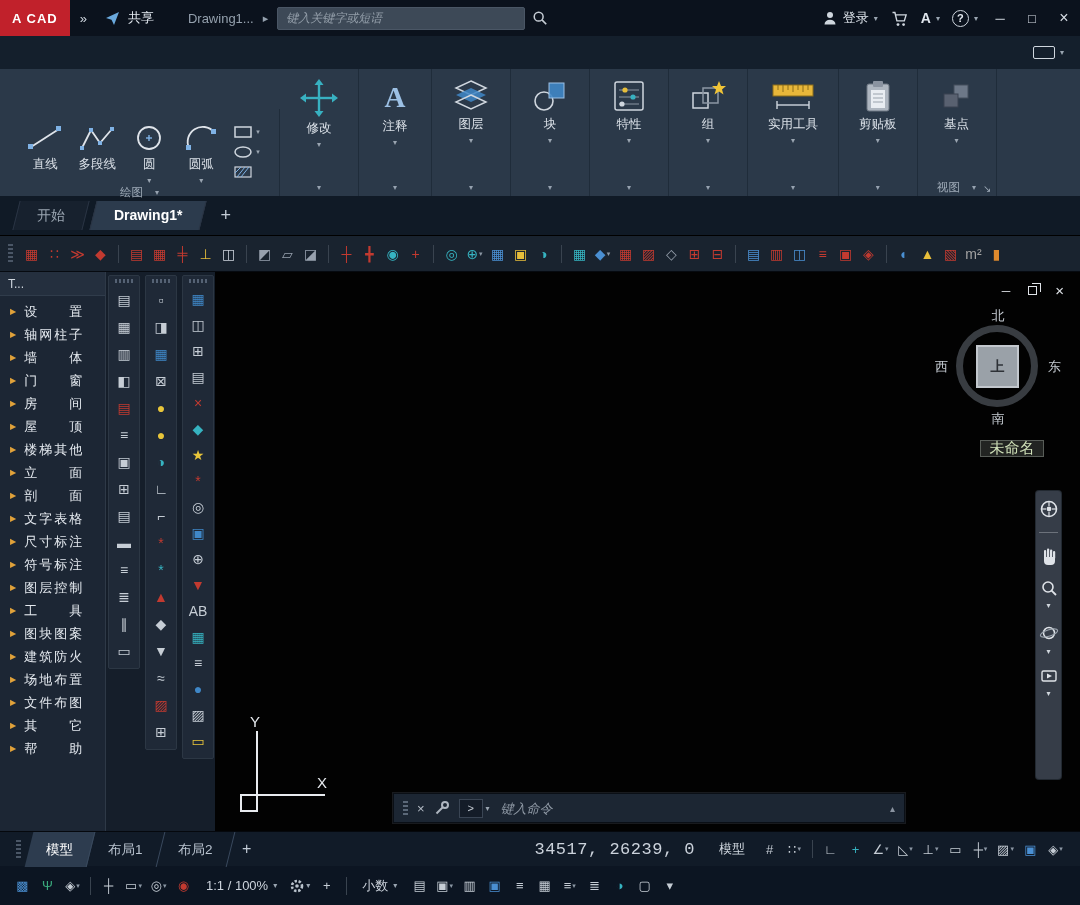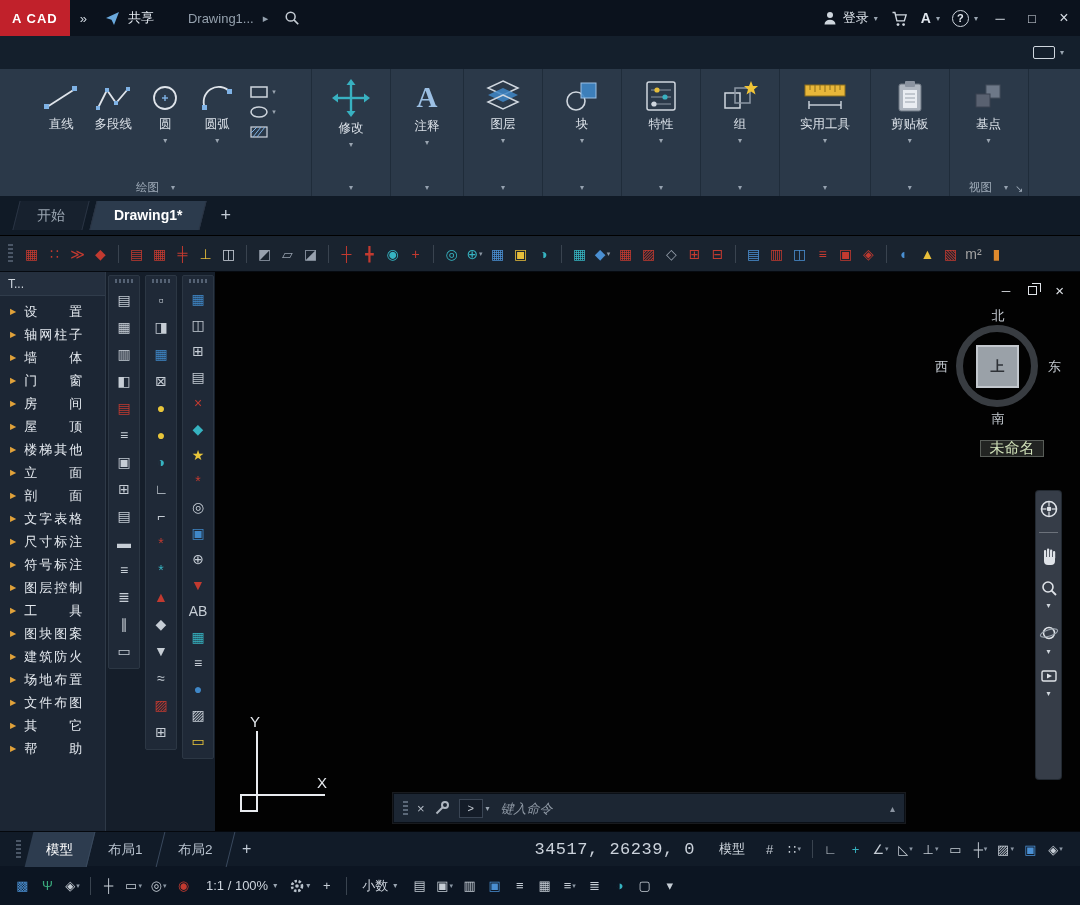--- a/index.html
+++ b/index.html
@@ -36,21 +36,21 @@
   .rtab-collapse{margin-left:auto;margin-right:16px;display:flex;align-items:center;gap:5px;height:33px;}
   .rc-box{width:22px;height:13px;border:1.5px solid #cfd6de;border-radius:2px;}
 
   
   .ribbon{height:127px;background:#2b3949;display:flex;flex:0 0 auto;}
   .panel{display:flex;flex-direction:column;border-right:1px solid #1f2c3a;position:relative;}
   .panel-tools{flex:1;display:flex;align-items:flex-start;justify-content:center;padding:10px 8px 0;}
   .panel-footer{height:17px;display:flex;align-items:center;justify-content:center;gap:12px;
                 font-size:11.5px;color:#9fabb8;}
   .fcaret{font-size:8px;color:#96a2b0;}
-  .draw-panel{width:312px;}
+  .draw-panel{width:280px;margin-top:40px;}
   .tool.big{width:52px;display:flex;flex-direction:column;align-items:center;gap:3px;padding-top:4px;}
   .tool-label{font-size:12.5px;color:#dbe1e8;white-space:nowrap;}
   .mini-col{display:flex;flex-direction:column;gap:6px;margin-left:6px;padding-top:6px;}
   .mini{display:flex;align-items:center;gap:3px;}
   .mcaret{font-size:7px;color:#9aa5b1;}
   .bigbtn{display:flex;flex-direction:column;align-items:center;gap:3px;padding:0 12px;min-width:56px;}
   .bcaret{font-size:8px;color:#9aa5b1;}
   .a-glyph{font-family:"Liberation Serif","DejaVu Serif",serif;font-size:29px;line-height:36px;
            color:#9cc0e4;font-weight:bold;}
   .launcher{position:absolute;right:4px;bottom:2px;font-size:10px;color:#9fabb8;}
@@ -170,20 +170,21 @@
     <div class="logo">A CAD</div>
     <span class="tb-chev">»</span>
     <div class="tb-share">
       <svg width="15" height="15" viewBox="0 0 15 15">
           <polygon points="1,7 14,1 9,14 6.5,8.8" fill="#6aa9dd"></polygon>
         </svg>
       <span>共享</span>
     </div>
     <span class="tb-doc">Drawing1...</span>
     <span class="tb-expand">▸</span>
+    <input class="tb-search" type="text" placeholder="键入关键字或短语" style="">
     <span class="tb-iconbtn">
       <svg width="16" height="16" viewBox="0 0 18 18">
           <circle cx="7.5" cy="7.5" r="5" fill="none" stroke="#c6cdd5" stroke-width="1.7"></circle>
           <line x1="11.2" y1="11.2" x2="16" y2="16" stroke="#c6cdd5" stroke-width="1.9"></line>
         </svg>
     </span>
     <div class="tb-right">
       <div class="tb-login">
         <svg width="16" height="16" viewBox="0 0 16 16">
             <circle cx="8" cy="5" r="3" fill="#cfd6de"></circle>

